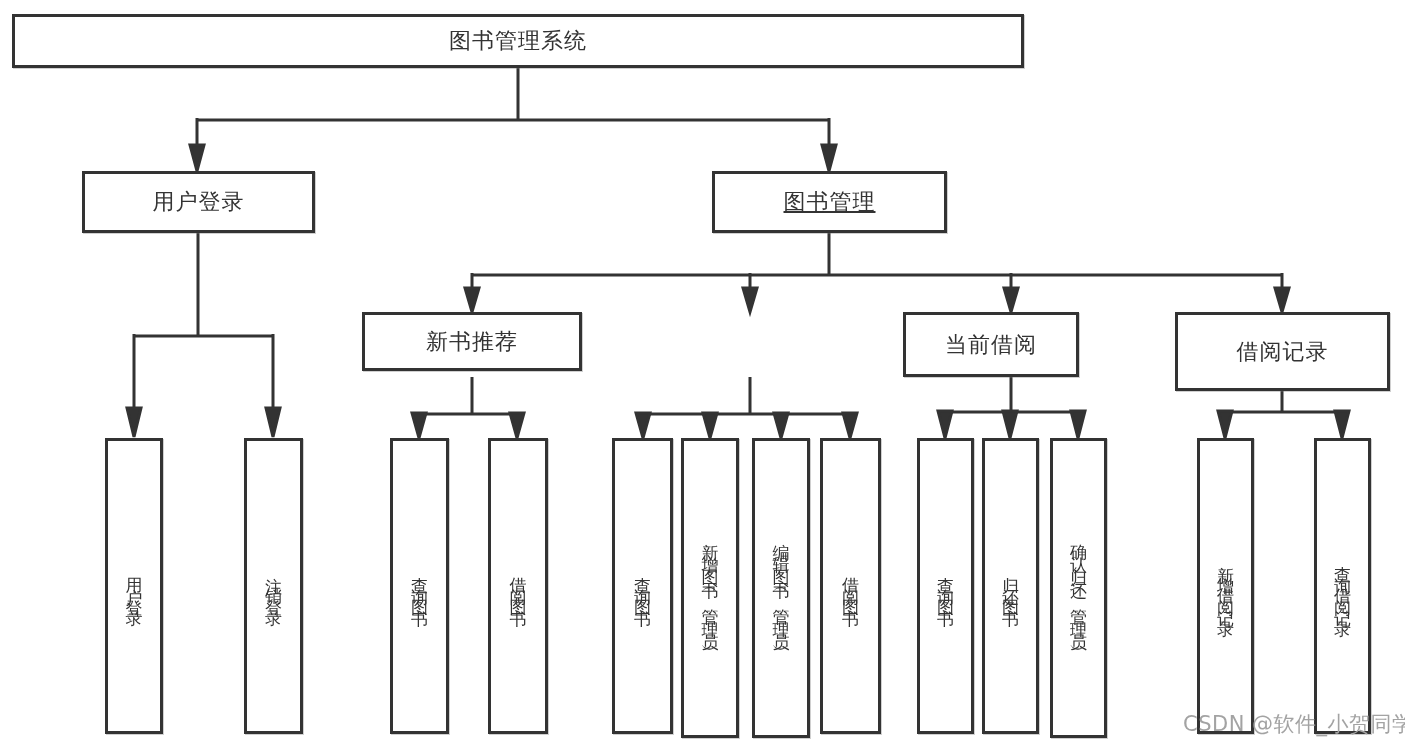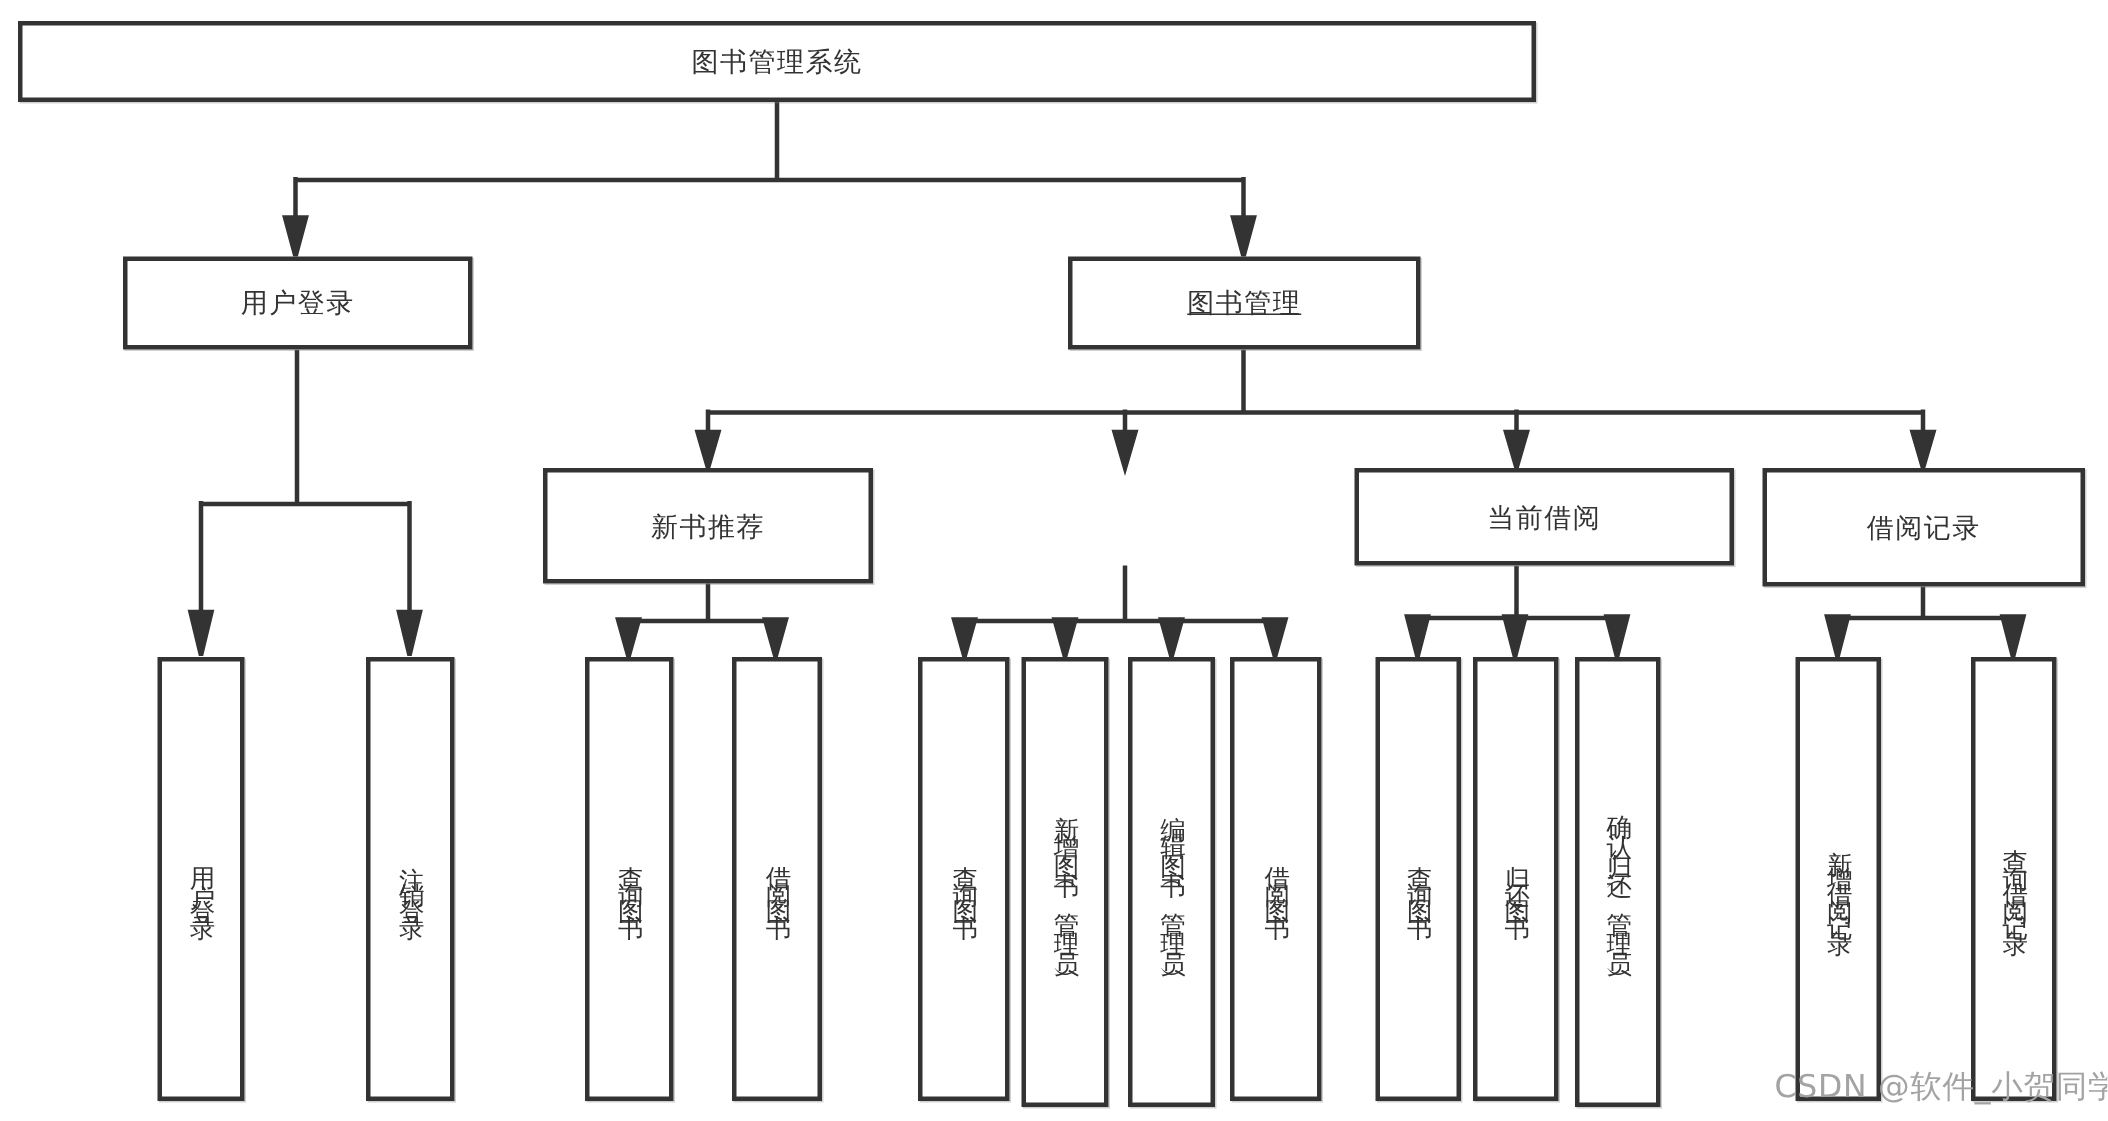--- a/index.html
+++ b/index.html
@@ -28,21 +28,21 @@
     background: #ffffff;
     border: 3px solid #333333;
     color: #333333;
     display: flex;
     align-items: center;
     justify-content: center;
     z-index: 1;
     box-shadow: 1px 1px 0 rgba(120,120,120,0.35);
   }
   .node.h {
-    font-size: 18px;
+    font-size: 22px;
     letter-spacing: 1px;
     white-space: nowrap;
   }
   .node.leaf {
     writing-mode: vertical-rl;
     text-orientation: mixed;
     font-size: 17px;
     letter-spacing: 11px;
     line-height: 1;
     text-align: center;
@@ -113,22 +113,22 @@
         <polygon points="1335,411 1349,411 1342,438"></polygon>
       </g>
     </g>
   </svg>
 
   <div class="node h" style="left:12px; top:14px; width:1012px; height:54px;">图书管理系统</div>
 
   <div class="node h" style="left:82px; top:171px; width:233px; height:62px;">用户登录</div>
   <div class="node h" style="left:712px; top:171px; width:235px; height:62px;text-decoration:underline;">图书管理</div>
 
-  <div class="node h" style="left:362px; top:312px; width:220px; height:77px;">新书推荐</div>
-  <div class="node h" style="left:903px; top:312px; width:253px; height:65px;">当前借阅</div>
+  <div class="node h" style="left:362px; top:312px; width:220px; height:59px;">新书推荐</div>
+  <div class="node h" style="left:903px; top:312px; width:176px; height:65px;">当前借阅</div>
   <div class="node h" style="left:1175px; top:312px; width:215px; height:79px;">借阅记录</div>
 
   <div class="node leaf" style="left:105px; top:438px; width:58px; height:296px;">用户登录</div>
   <div class="node leaf" style="left:244px; top:438px; width:59px; height:296px;">注销登录</div>
 
   <div class="node leaf" style="left:390px; top:438px; width:59px; height:296px;">查询图书</div>
   <div class="node leaf" style="left:488px; top:438px; width:60px; height:296px;">借阅图书</div>
 
   <div class="node leaf" style="left:612px; top:438px; width:61px; height:296px;">查询图书</div>
   <div class="node leaf" style="left:681px; top:438px; width:58px; height:300px; letter-spacing:13px;">新增图书（管理员）</div>

